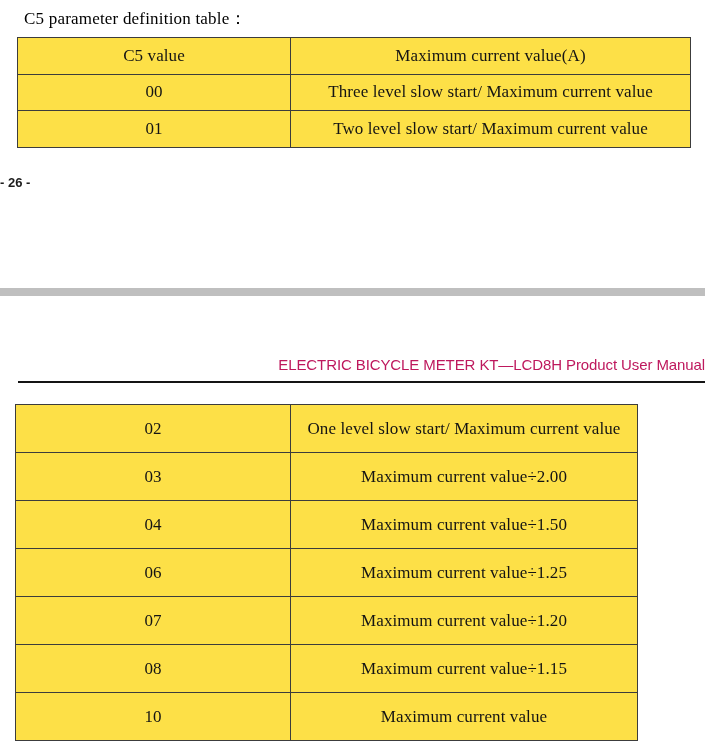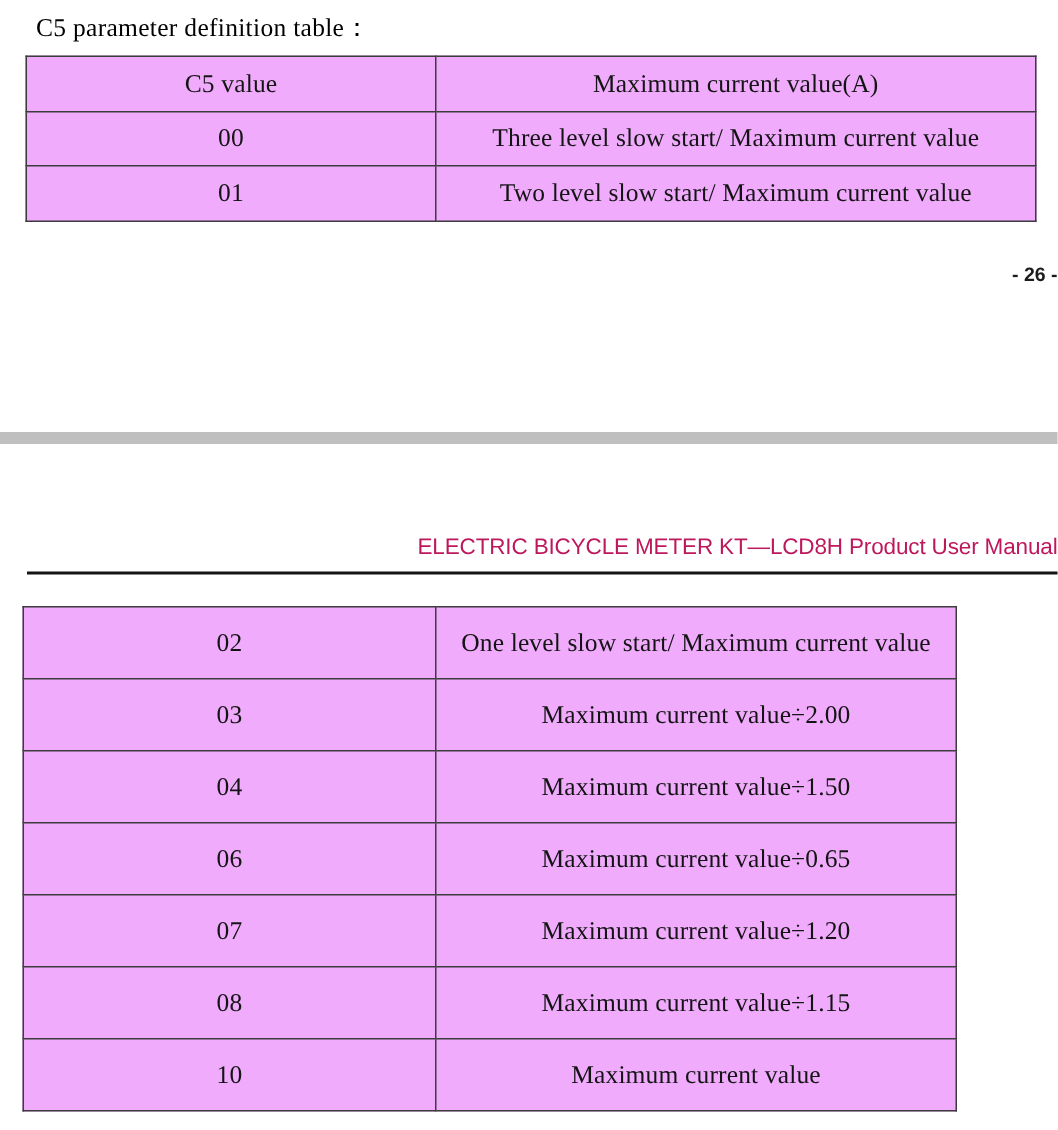--- a/index.html
+++ b/index.html
@@ -22,21 +22,21 @@
     font: 17px/22px "Liberation Serif", serif;
     color: #000000;
     letter-spacing: 0.2px;
     white-space: nowrap;
   }
 
   table.ptable {
     position: absolute;
     border-collapse: collapse;
     table-layout: fixed;
-    background: #f0abfc;
+    background: #fde047;
   }
   table.ptable td {
     border: 1.6px solid #3c3c3c;
     text-align: center;
     vertical-align: middle;
     font: 17px "Liberation Serif", serif;
     color: #141414;
     padding: 0;
     letter-spacing: 0.1px;
     white-space: nowrap;
@@ -47,21 +47,21 @@
   table.t1 col.c1 { width: 273px; }
 
   table.t2 { left: 15px; top: 404px; width: 623px; height: 337px; }
   table.t2 col.c1 { width: 275px; }
 
   .page-number {
     position: absolute;
     top: 175px;
     left: 0;
     width: 705px;
-    text-align: right;
+    text-align: left;
     font: 600 13px "Liberation Sans", sans-serif;
     color: #1c1c1c;
   }
 
   .page-separator {
     position: absolute;
     top: 288px;
     left: 0;
     width: 705px;
     height: 8px;
@@ -141,21 +141,21 @@
       <tr>
         <td>03</td>
         <td>Maximum current value÷2.00</td>
       </tr>
       <tr>
         <td>04</td>
         <td>Maximum current value÷1.50</td>
       </tr>
       <tr>
         <td>06</td>
-        <td>Maximum current value÷0.65</td>
+        <td>Maximum current value÷1.25</td>
       </tr>
       <tr>
         <td>07</td>
         <td>Maximum current value÷1.20</td>
       </tr>
       <tr>
         <td>08</td>
         <td>Maximum current value÷1.15</td>
       </tr>
       <tr>

